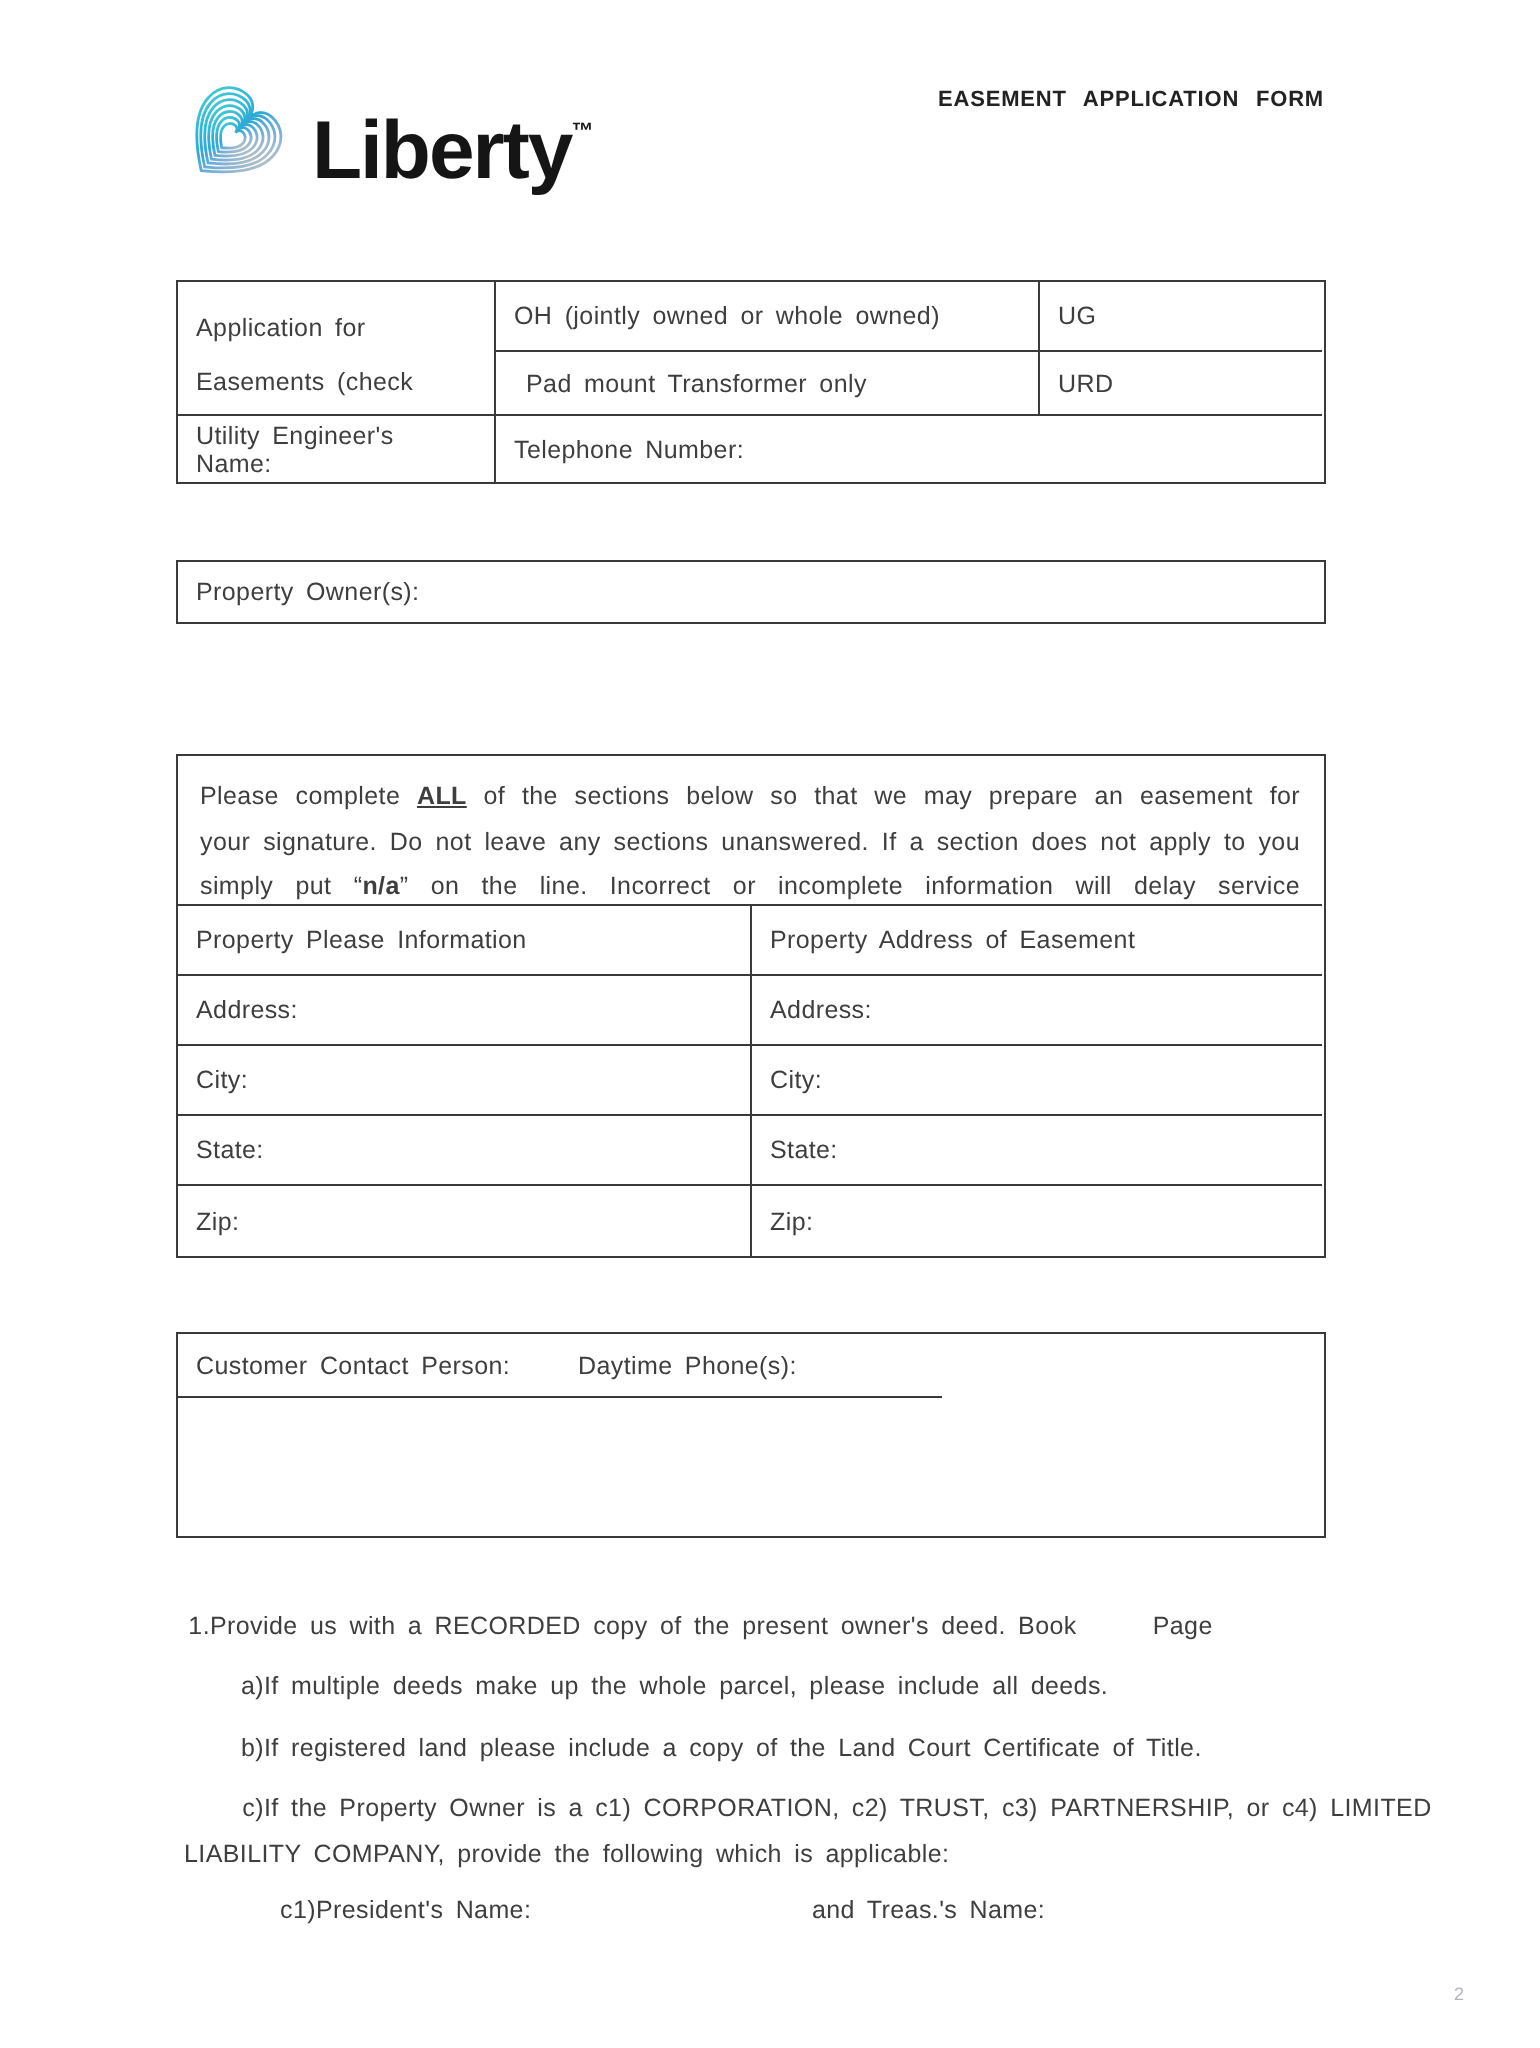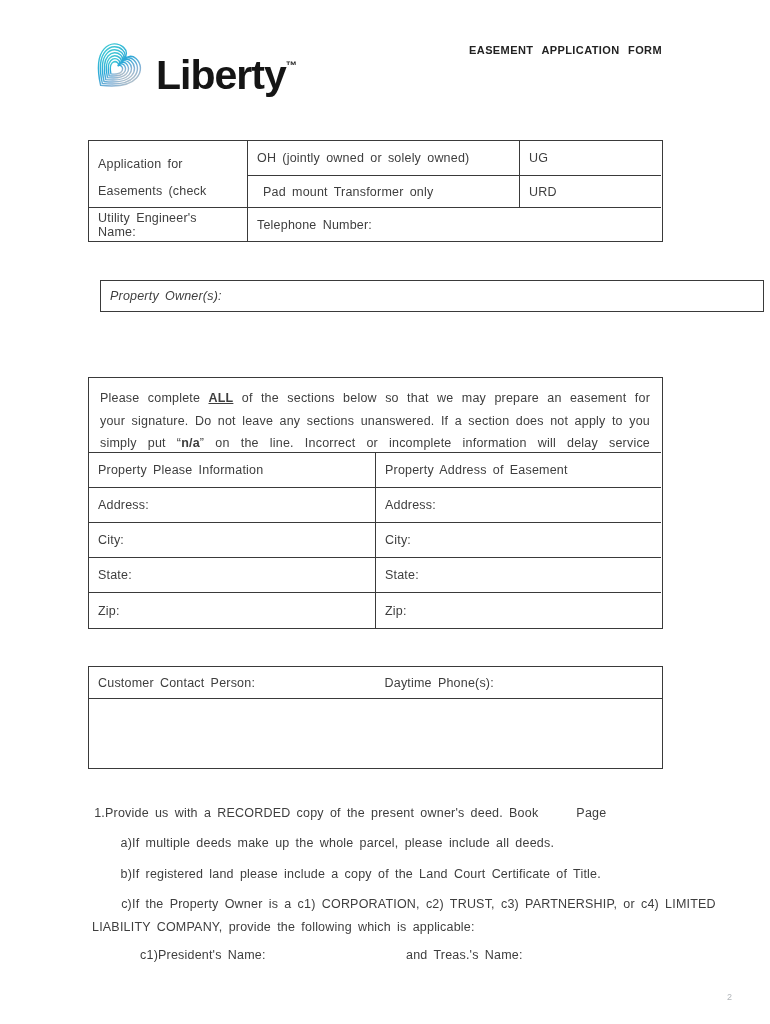--- a/index.html
+++ b/index.html
@@ -52,29 +52,29 @@
     </g>
   </svg>
 </div>
 
 <div class="abs wordmark" style="left:156px;top:52px;"><span>Liberty</span><span class="tm">™</span></div>
 
 <div class="abs form-title" style="right:108px;top:44px;width:300px;">EASEMENT APPLICATION FORM</div>
 
 <div class="abs tbl" style="left:88px;top:140px;width:575px;grid-template-columns:159px 272px 141px;grid-template-rows:35px 32px 33px;">
   <div class="cell br bb topalign" style="grid-row:1/3;display:block;padding-top:10px;line-height:27px;">Application for Easements (check one):</div>
-  <div class="cell br bb">OH (jointly owned or solely owned)</div>
+  <div class="cell br bb">OH (jointly owned or whole owned)</div>
   <div class="cell bb">UG</div>
   <div class="cell br bb" style="padding-left:15px;">Pad mount Transformer  only</div>
   <div class="cell bb">URD</div>
   <div class="cell br">Utility Engineer's Name:</div>
   <div class="cell" style="grid-column:2/4;">Telephone Number:</div>
 </div>
 
-<div class="abs tbl" style="left:100px;top:280px;width:664px;grid-template-columns:1fr;grid-template-rows:30px;font-style:italic;">
+<div class="abs tbl" style="left:88px;top:280px;width:575px;grid-template-columns:1fr;grid-template-rows:30px;">
   <div class="cell">Property Owner(s):</div>
 </div>
 
 <div class="abs tbl" style="left:88px;top:377px;width:575px;grid-template-columns:287px 285px;grid-template-rows:75px 35px 35px 35px 35px 35px;">
   <div class="cell bb intro" style="grid-column:1/3;"><span>Please complete </span><span class="bu">ALL</span><span> of the sections below so that we may prepare an easement for your signature.  Do not leave any sections unanswered.  If a section does not apply to you simply put “</span><span class="b">n/a</span><span>” on the line. Incorrect or incomplete information will delay service installation.</span></div>
 
   <div class="cell br bb">Property Please Information</div>
   <div class="cell bb">Property Address of Easement</div>
 
   <div class="cell br bb">Address:</div>
@@ -83,21 +83,21 @@
   <div class="cell br bb">City:</div>
   <div class="cell bb">City:</div>
 
   <div class="cell br bb">State:</div>
   <div class="cell bb">State:</div>
 
   <div class="cell br">Zip:</div>
   <div class="cell">Zip:</div>
 </div>
 
-<div class="abs tbl" style="left:88px;top:666px;width:575px;grid-template-columns:1fr 1fr;grid-template-rows:32px 36px 33px;">
+<div class="abs tbl" style="left:88px;top:666px;width:575px;grid-template-columns:1fr 1fr 1fr;grid-template-rows:32px 36px 33px;">
   <div class="cell bb">Customer Contact Person:</div>
   <div class="cell bb">Daytime Phone(s):</div>
 </div>
 
 <div class="abs doc-text item" style="left:88px;top:806px;"><span class="inum" style="min-width:17px;">1.</span><span>Provide us with a RECORDED copy of the present owner's deed. Book</span><span style="margin-left:38px;">Page</span></div>
 
 <div class="abs doc-text item" style="left:110px;top:836px;"><span class="inum">a)</span><span>If multiple deeds make up the whole parcel, please include all deeds.</span></div>
 
 <div class="abs doc-text item" style="left:110px;top:867px;"><span class="inum">b)</span><span>If registered land please include a copy of the Land Court Certificate of Title.</span></div>
 

